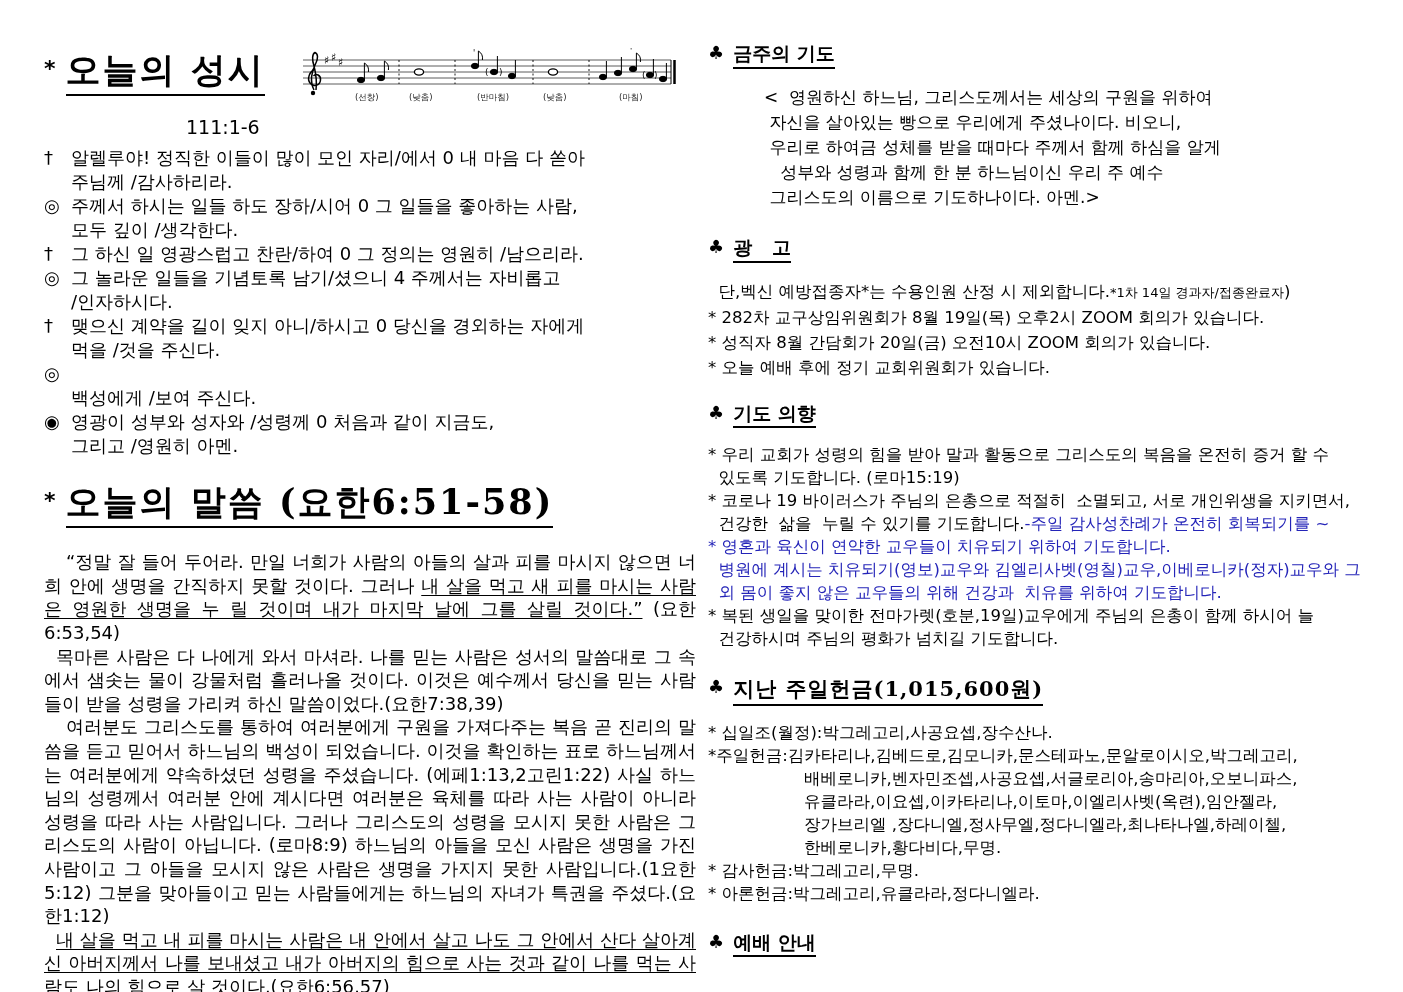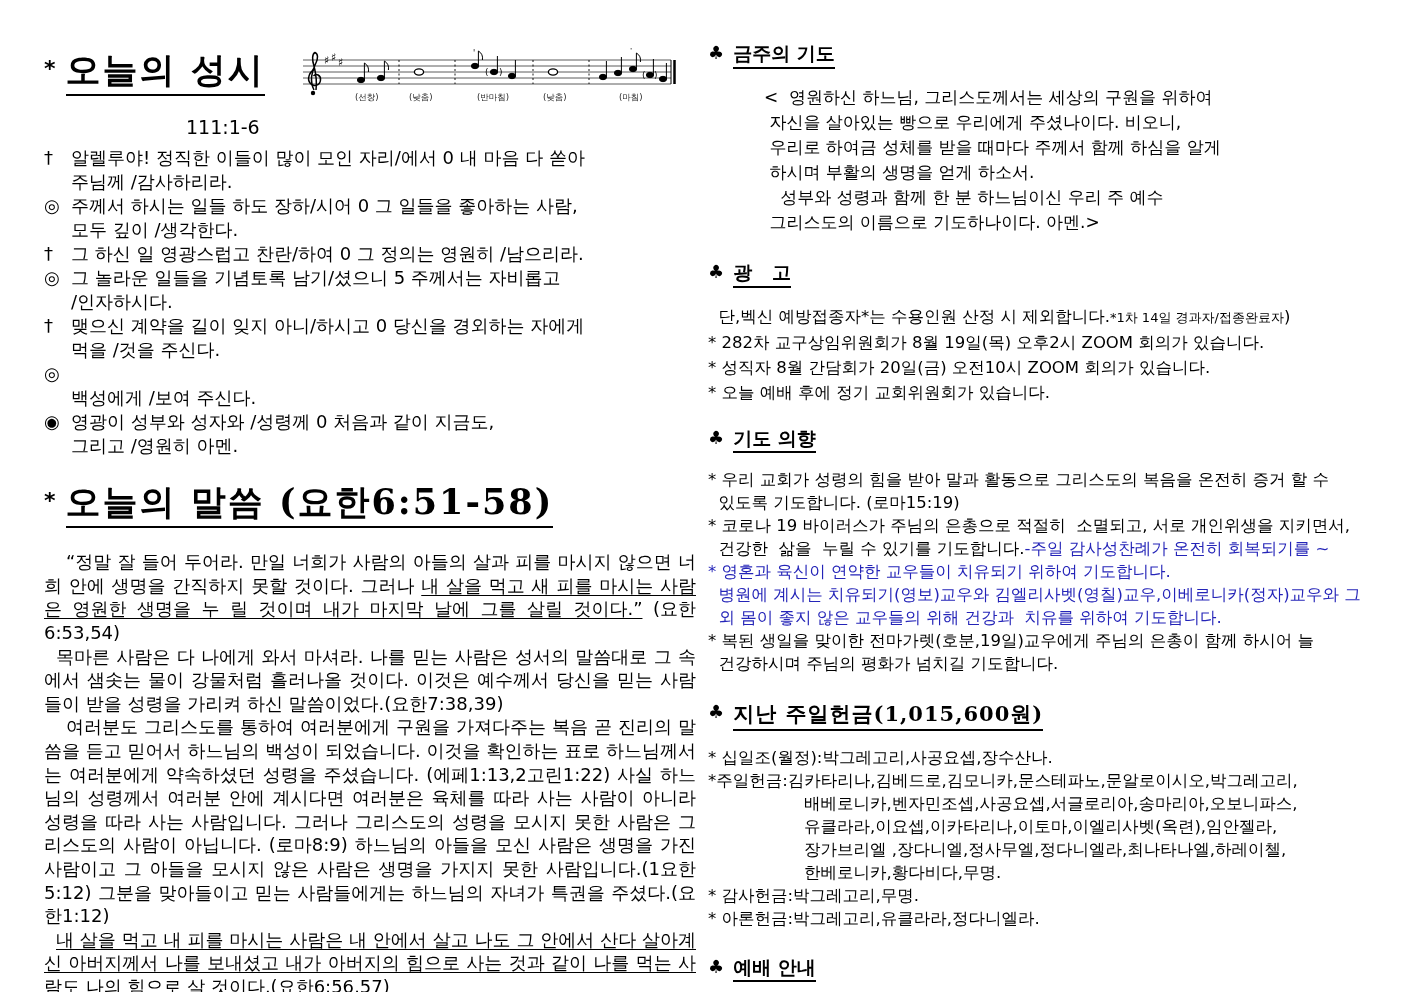--- a/index.html
+++ b/index.html
@@ -164,21 +164,21 @@
       <div class="verse">
         <span class="marker">◎</span>
         <span class="vtext"><span>주께서 하시는 일들 하도 장하/시어 0 그 일들을 좋아하는 사람,</span><br><span>모두 깊이 /생각한다.</span></span>
       </div>
       <div class="verse">
         <span class="marker">†</span>
         <span class="vtext"><span>그 하신 일 영광스럽고 찬란/하여 0 그 정의는 영원히 /남으리라.</span></span>
       </div>
       <div class="verse">
         <span class="marker">◎</span>
-        <span class="vtext"><span>그 놀라운 일들을 기념토록 남기/셨으니 5 주께서는 자비롭고</span><br><span>/인자하시다.</span></span>
+        <span class="vtext"><span>그 놀라운 일들을 기념토록 남기/셨으니 4 주께서는 자비롭고</span><br><span>/인자하시다.</span></span>
       </div>
       <div class="verse">
         <span class="marker">†</span>
         <span class="vtext"><span>맺으신 계약을 길이 잊지 아니/하시고 0 당신을 경외하는 자에게</span><br><span>먹을 /것을 주신다.</span></span>
       </div>
       <div class="verse">
         <span class="marker">◎</span>
         <span class="vtext"><br><span>백성에게 /보여 주신다.</span></span>
       </div>
       <div class="verse">
@@ -204,21 +204,20 @@
   <div class="col-right">
 
     <div class="sec-head">
       <span class="club">♣</span>
       <span class="sec-title">금주의 기도</span>
     </div>
     <div class="prayer-block">
       <div class="pre">&lt;  영원하신 하느님, 그리스도께서는 세상의 구원을 위하여</div>
       <div class="pre"> 자신을 살아있는 빵으로 우리에게 주셨나이다. 비오니,</div>
       <div class="pre"> 우리로 하여금 성체를 받을 때마다 주께서 함께 하심을 알게</div>
-      <div class="pre"> 하시며 부활의 생명을 얻게 하소서.</div>
       <div class="pre">   성부와 성령과 함께 한 분 하느님이신 우리 주 예수</div>
       <div class="pre"> 그리스도의 이름으로 기도하나이다. 아멘.&gt;</div>
     </div>
 
     <div class="sec-head gap-lg">
       <span class="club">♣</span>
       <span class="sec-title">광   고</span>
     </div>
     <div class="ann-items">
       <div class="line"><span>  단,벡신 예방접종자*는 수용인원 산정 시 제외합니다.</span><span class="small-note">*1차 14일 경과자/접종완료자</span><span>)</span></div>

